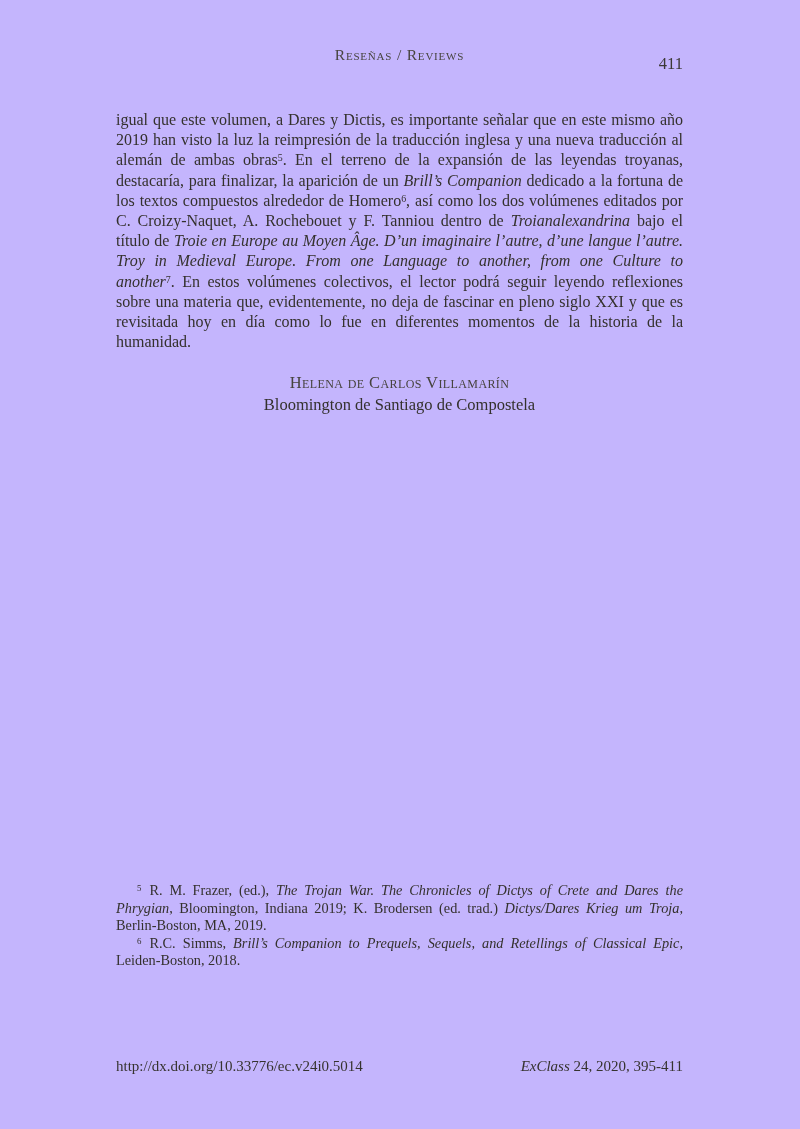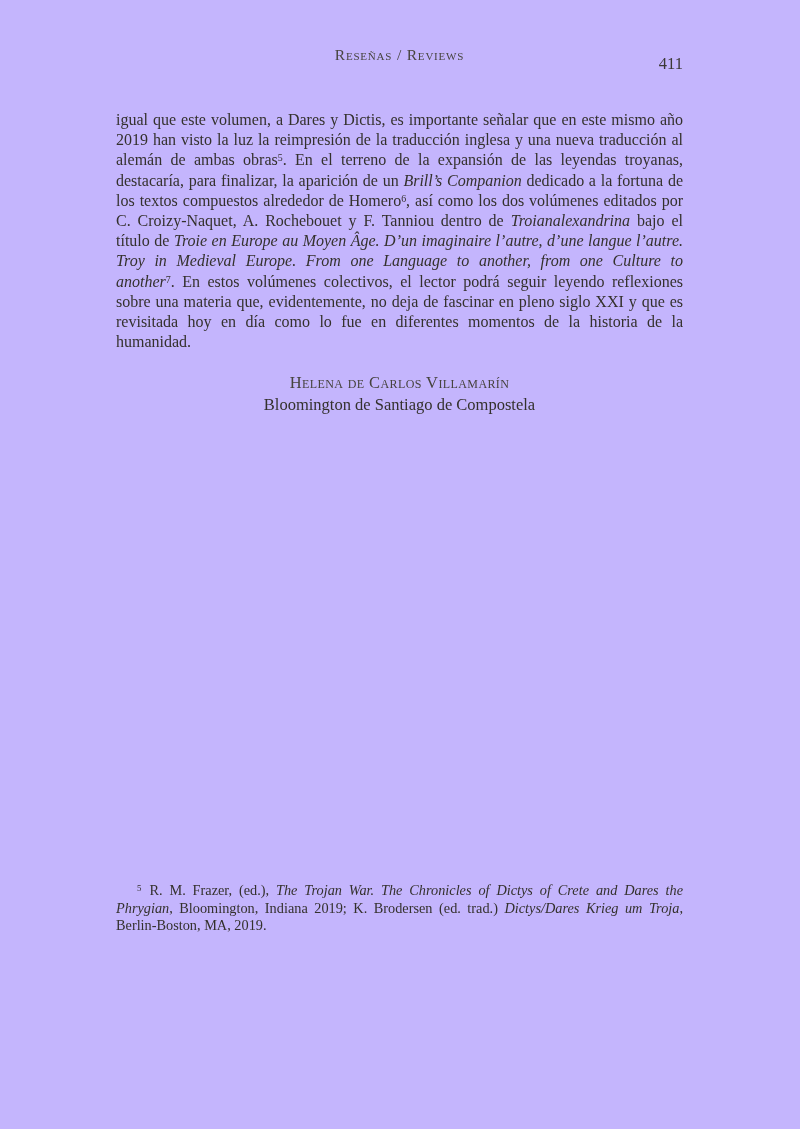--- a/index.html
+++ b/index.html
@@ -118,16 +118,21 @@
     <p class="para"><span>igual que este volumen, a Dares y Dictis, es importante señalar que en este mismo año 2019 han visto la luz la reimpresión de la traducción inglesa y una nueva traducción al alemán de ambas obras</span><sup>5</sup><span>. En el terreno de la expansión de las leyendas troyanas, destacaría, para finalizar, la aparición de un </span><span class="it">Brill’s Companion</span><span> dedicado a la fortuna de los textos compuestos alrededor de Homero</span><sup>6</sup><span>, así como los dos volúmenes editados por C. Croizy-Naquet, A. Rochebouet y F. Tanniou dentro de </span><span class="it">Troianalexandrina</span><span> bajo el título de </span><span class="it">Troie en Europe au Moyen Âge. D’un imaginaire l’autre, d’une langue l’autre. Troy in Medieval Europe. From one Language to another, from one Culture to another</span><sup>7</sup><span>. En estos volúmenes colectivos, el lector podrá seguir leyendo reflexiones sobre una materia que, evidentemente, no deja de fascinar en pleno siglo XXI y que es revisitada hoy en día como lo fue en diferentes momentos de la historia de la humanidad.</span></p>
   </main>
 
   <section class="signature">
     <div class="author">Helena de Carlos Villamarín</div>
     <div class="affiliation">Bloomington de Santiago de Compostela</div>
   </section>
 
   <section class="footnotes">
     <p class="footnote"><sup>5</sup><span>R. M. Frazer, (ed.), </span><span class="it">The Trojan War. The Chronicles of Dictys of Crete and Dares the Phrygian</span><span>, Bloomington, Indiana 2019; K. Brodersen (ed. trad.) </span><span class="it">Dictys/Dares Krieg um Troja</span><span>, Berlin-Boston, MA, 2019.</span></p>
+    <p class="footnote"><sup>6</sup><span>R.C. Simms, </span><span class="it">Brill’s Companion to Prequels, Sequels, and Retellings of Classical Epic</span><span>, Leiden-Boston, 2018.</span></p>
   </section>
 
+  <footer class="pagefoot">
+    <div class="doi">http://dx.doi.org/10.33776/ec.v24i0.5014</div>
+    <div class="citation"><span class="it">ExClass</span><span> 24, 2020, 395-411</span></div>
+  </footer>
 
 </div>
 
 </body></html>

